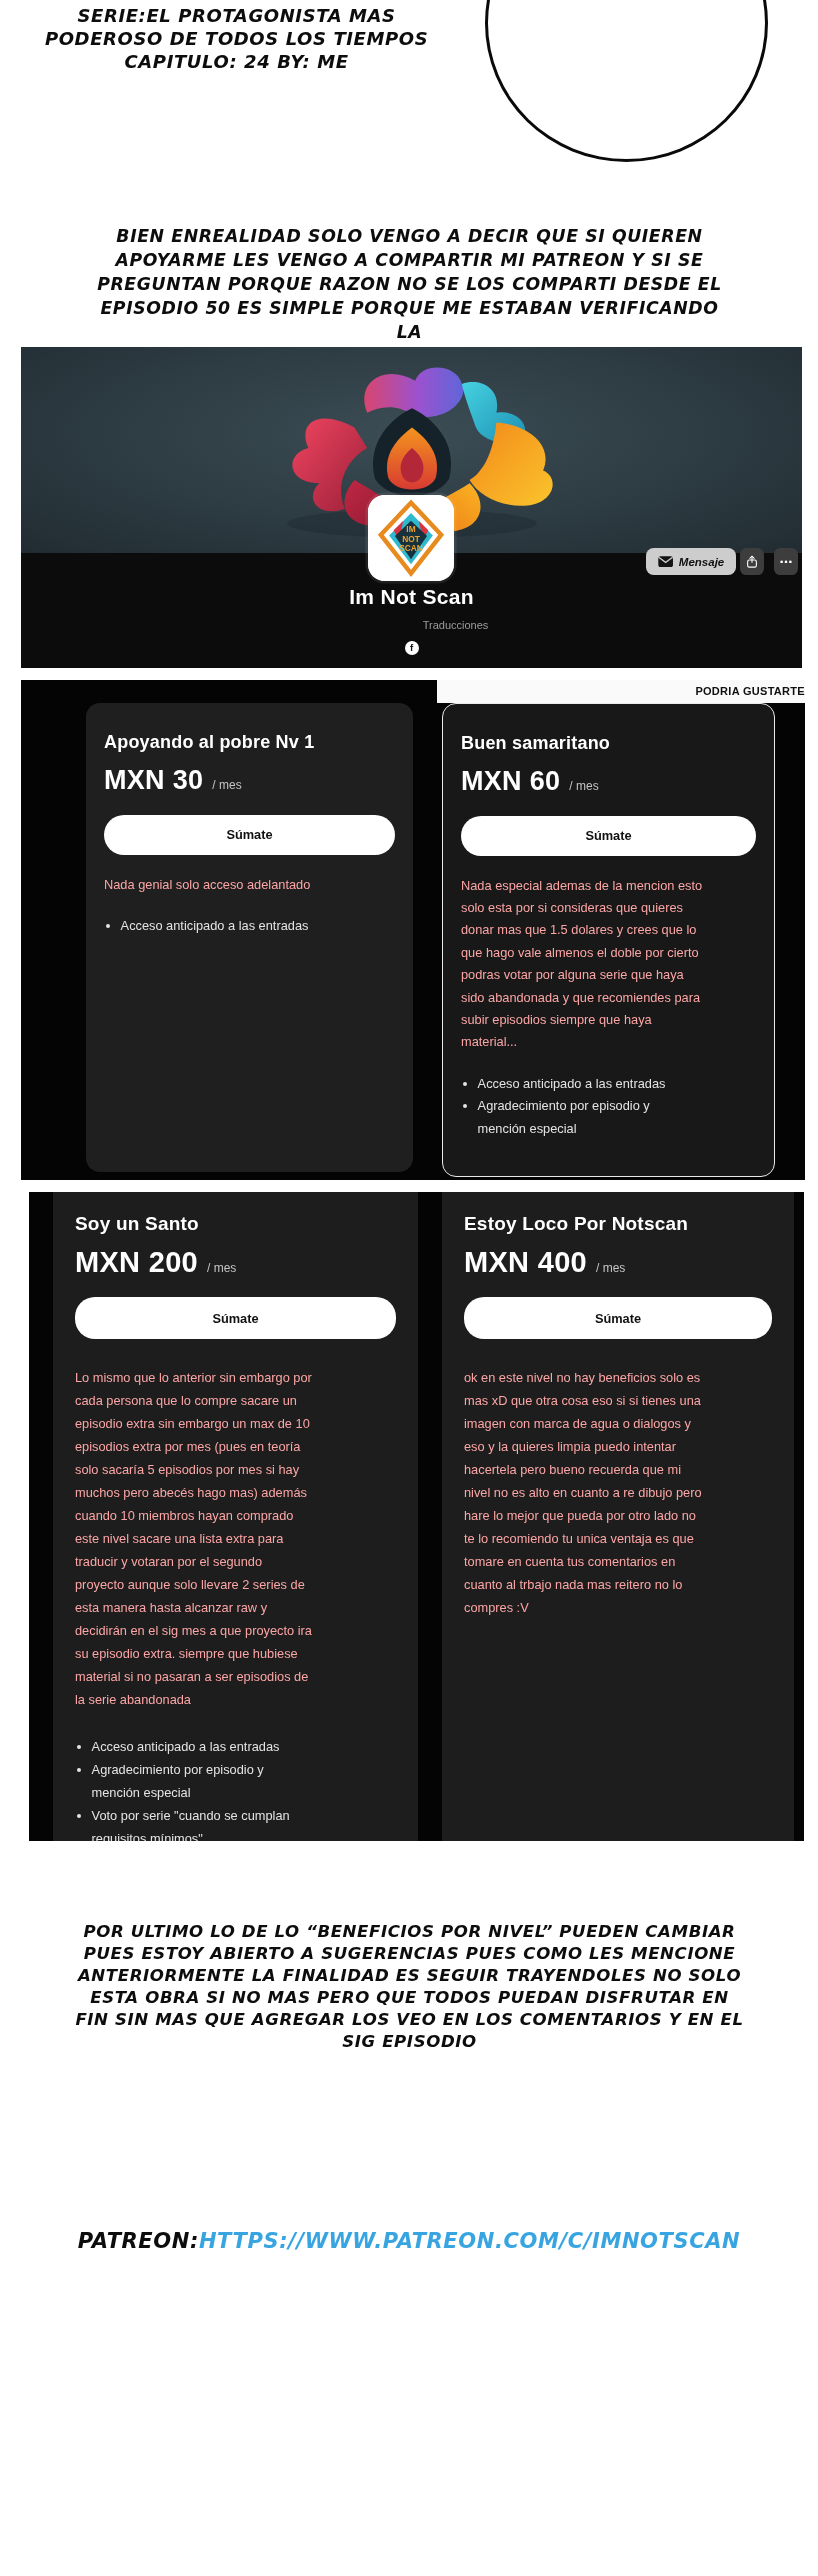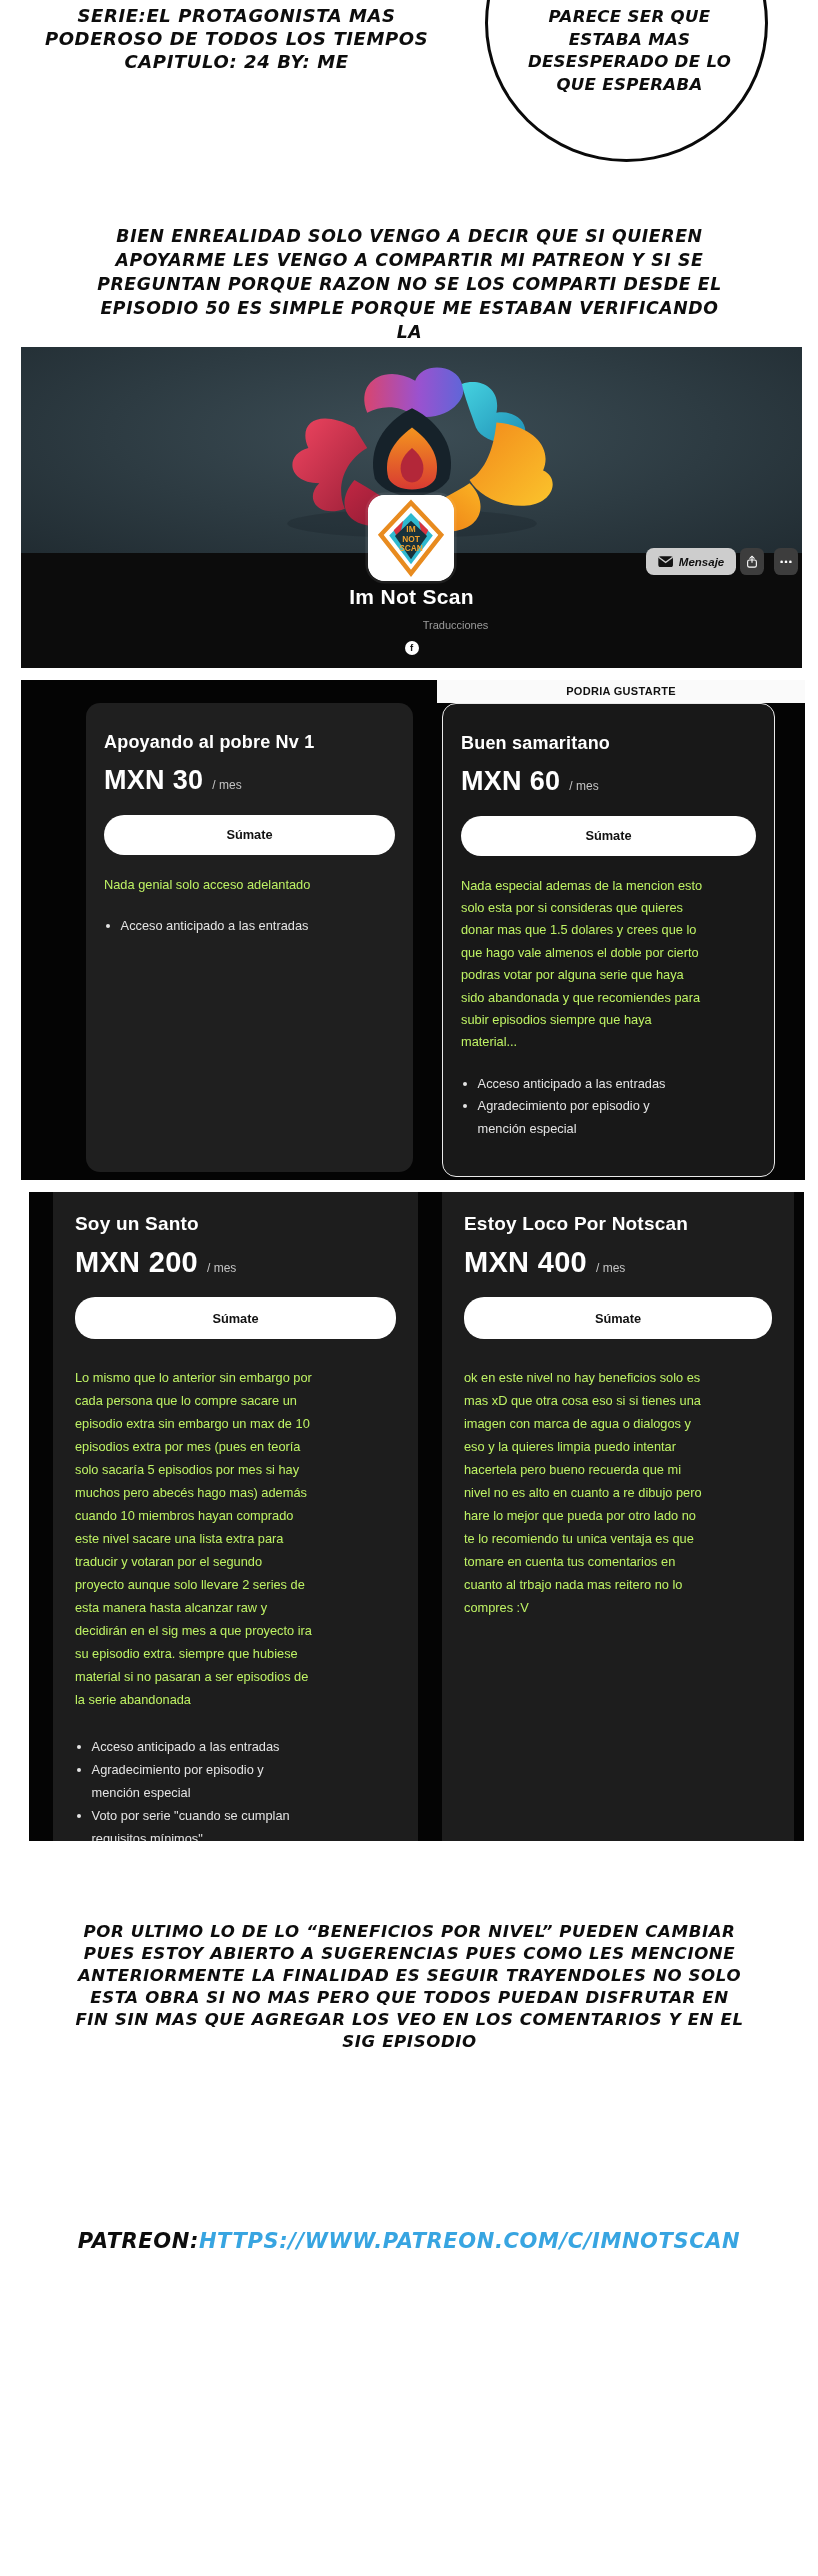--- a/index.html
+++ b/index.html
@@ -30,55 +30,51 @@
   .btn{position:absolute;display:flex;align-items:center;justify-content:center;border:0;cursor:pointer;}
   .btn-msg{left:646px;top:548px;width:90px;height:27px;border-radius:7.7px;background:#cdcdcd;gap:5.8px;
            font-family:"Liberation Sans",sans-serif;font-size:11.5px;font-weight:700;color:#101010;font-style:italic;}
   .btn-sq{width:24px;height:27px;border-radius:6.4px;background:#3d3d3d;}
   .btn-share{left:740px;top:548px;}
   .btn-more{left:774px;top:548px;}
   
   .r1-left{position:absolute;left:21px;top:680px;width:416px;height:500px;background:#040404;}
   .r1-right{position:absolute;left:437px;top:680px;width:368px;height:500px;background:#040404;}
   .suggest{position:absolute;left:437px;top:680px;width:368px;height:23px;background:#fafafa;
-           text-align:center;line-height:23px;font-weight:800;font-size:11px;color:#101010;letter-spacing:0.3px;}
+           text-align:right;line-height:23px;font-weight:800;font-size:11px;color:#101010;letter-spacing:0.3px;}
   .r2{position:absolute;left:29px;top:1192px;width:775px;height:649px;background:#040404;}
   .card{position:absolute;box-sizing:border-box;background:#1f1f1f;color:#fff;overflow:hidden;}
   .c1{left:86px;top:703px;width:327px;height:469px;border-radius:14px;padding:29px 18px 0 18px;}
   .c2{left:442px;top:703px;width:333px;height:474px;border-radius:14px;padding:29px 18px 12px 18px;background:#181818;border:1.3px solid #eaeaea;}
   .c3{left:53px;top:1192px;width:365px;height:649px;background:#1d1d1d;padding:20.5px 22px 0 22px;}
   .c4{left:442px;top:1192px;width:352px;height:649px;background:#1d1d1d;padding:20.5px 22px 0 22px;}
   .t-title{font-size:18px;font-weight:600;letter-spacing:0.2px;}
   .c3 .t-title,.c4 .t-title{font-size:19px;}
   .t-price{margin-top:11.5px;display:flex;align-items:baseline;}
   .amt{font-size:27px;font-weight:700;letter-spacing:0.3px;}
   .c3 .amt,.c4 .amt{font-size:29px;}
   .per{font-size:12px;color:#c4c4c4;margin-left:9px;}
   .t-cta{display:block;width:100%;margin-top:19px;height:40px;border-radius:20px;background:#fff;border:0;
          font-family:"Liberation Sans",sans-serif;font-size:12.8px;font-weight:600;color:#111;cursor:pointer;}
   .c3 .t-cta,.c4 .t-cta{margin-top:18px;height:42px;}
-  .t-desc{margin-top:19px;font-size:12.8px;line-height:22.4px;color:#bef264;white-space:pre-line;}
+  .t-desc{margin-top:19px;font-size:12.8px;line-height:22.4px;color:#fca5a5;white-space:pre-line;}
   .c3 .t-desc,.c4 .t-desc{margin-top:27px;line-height:23px;}
   .t-benefits{margin:19px 0 0 0;padding-left:16.6px;font-size:12.8px;line-height:22.4px;color:#e4e4e4;}
   .c3 .t-benefits{margin-top:24px;line-height:23px;}
   .t-benefits li{white-space:pre-line;margin:0;}
 </style>
 </head>
 <body>
 
 <div class="page">
 
   <div class="comic serie">SERIE:EL PROTAGONISTA MAS
 PODEROSO DE TODOS LOS TIEMPOS
 CAPITULO: 24 BY: ME</div>
   <div class="bubble"></div>
-  <div class="comic bubble-text">PARECE SER QUE
-ESTABA MAS
-DESESPERADO DE LO
-QUE ESPERABA</div>
   <div class="comic intro">BIEN ENREALIDAD SOLO VENGO A DECIR QUE SI QUIEREN
 APOYARME LES VENGO A COMPARTIR MI PATREON Y SI SE
 PREGUNTAN PORQUE RAZON NO SE LOS COMPARTI DESDE EL
 EPISODIO 50 ES SIMPLE PORQUE ME ESTABAN VERIFICANDO LA
 CUENTA XD</div>
 
   <div class="banner">
     <svg width="307" height="192" viewBox="0 0 480 300">
       <defs>
         <linearGradient id="gRed" x1="0" y1="0" x2="1" y2="1">

